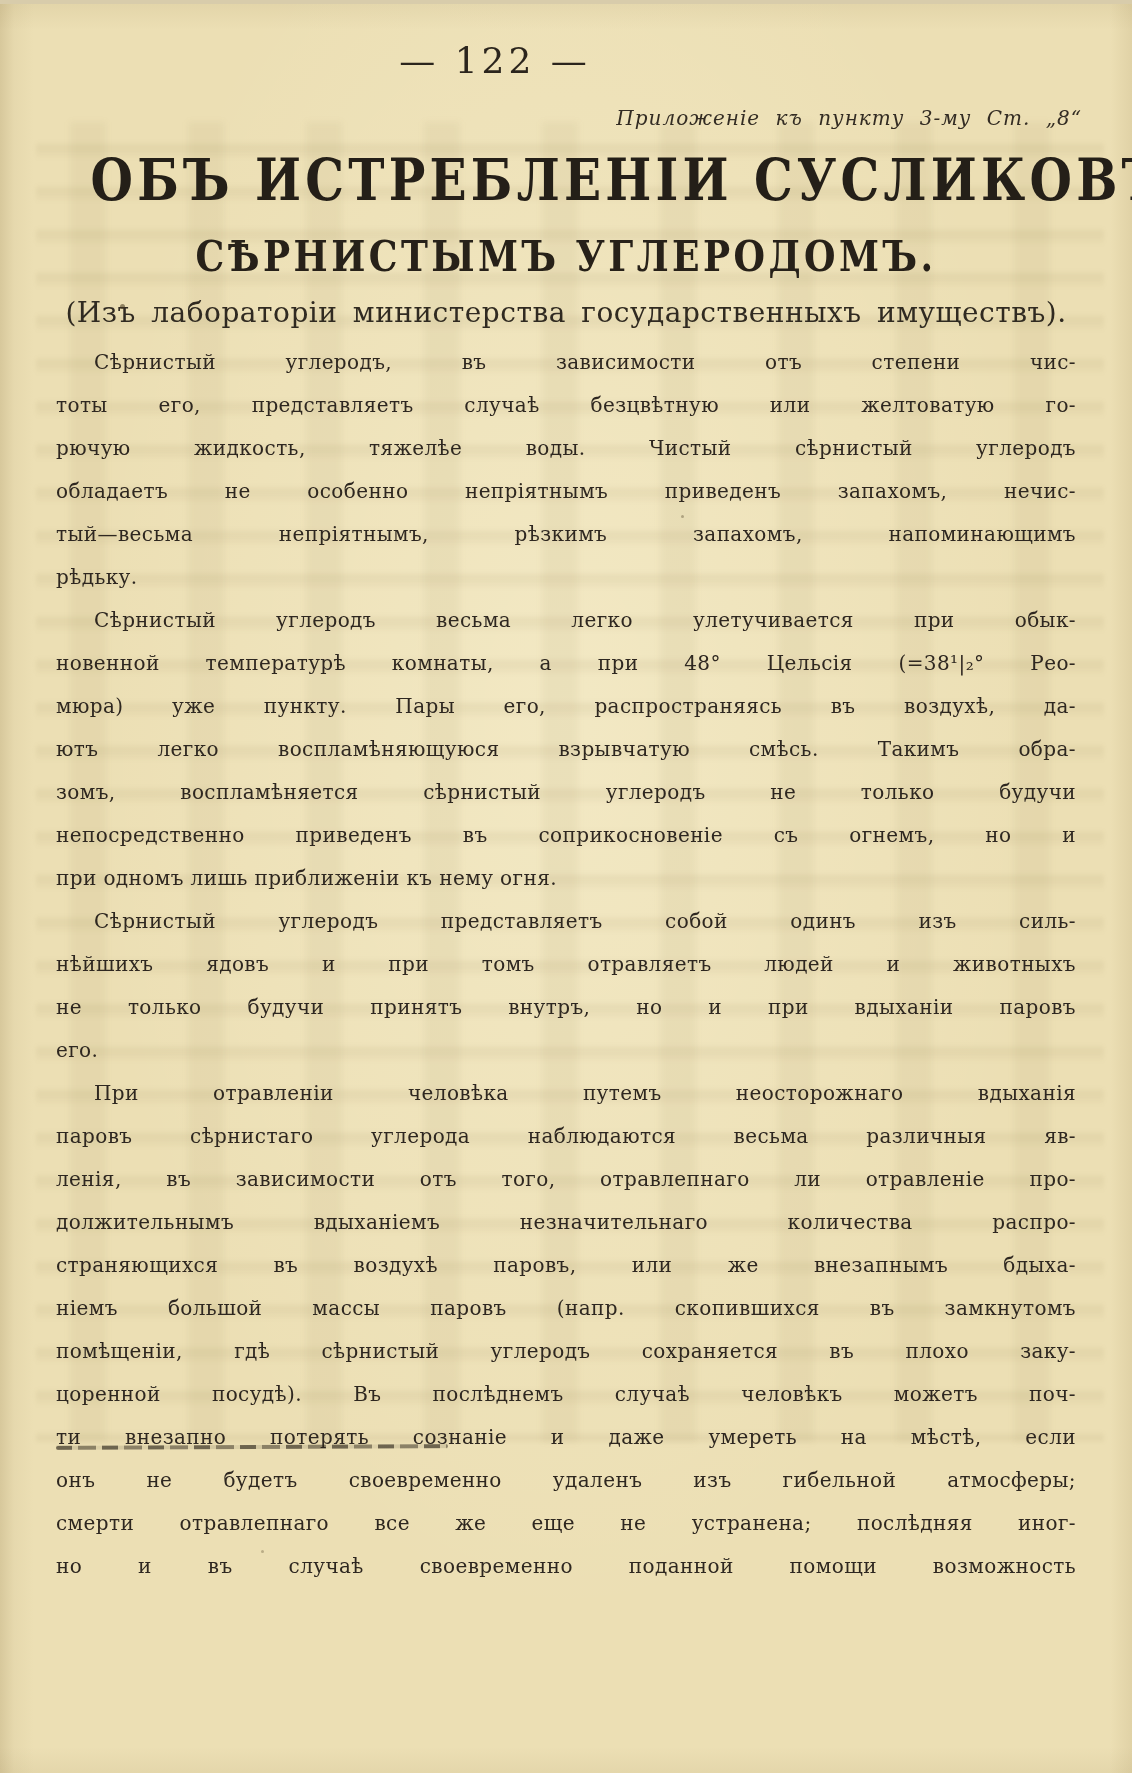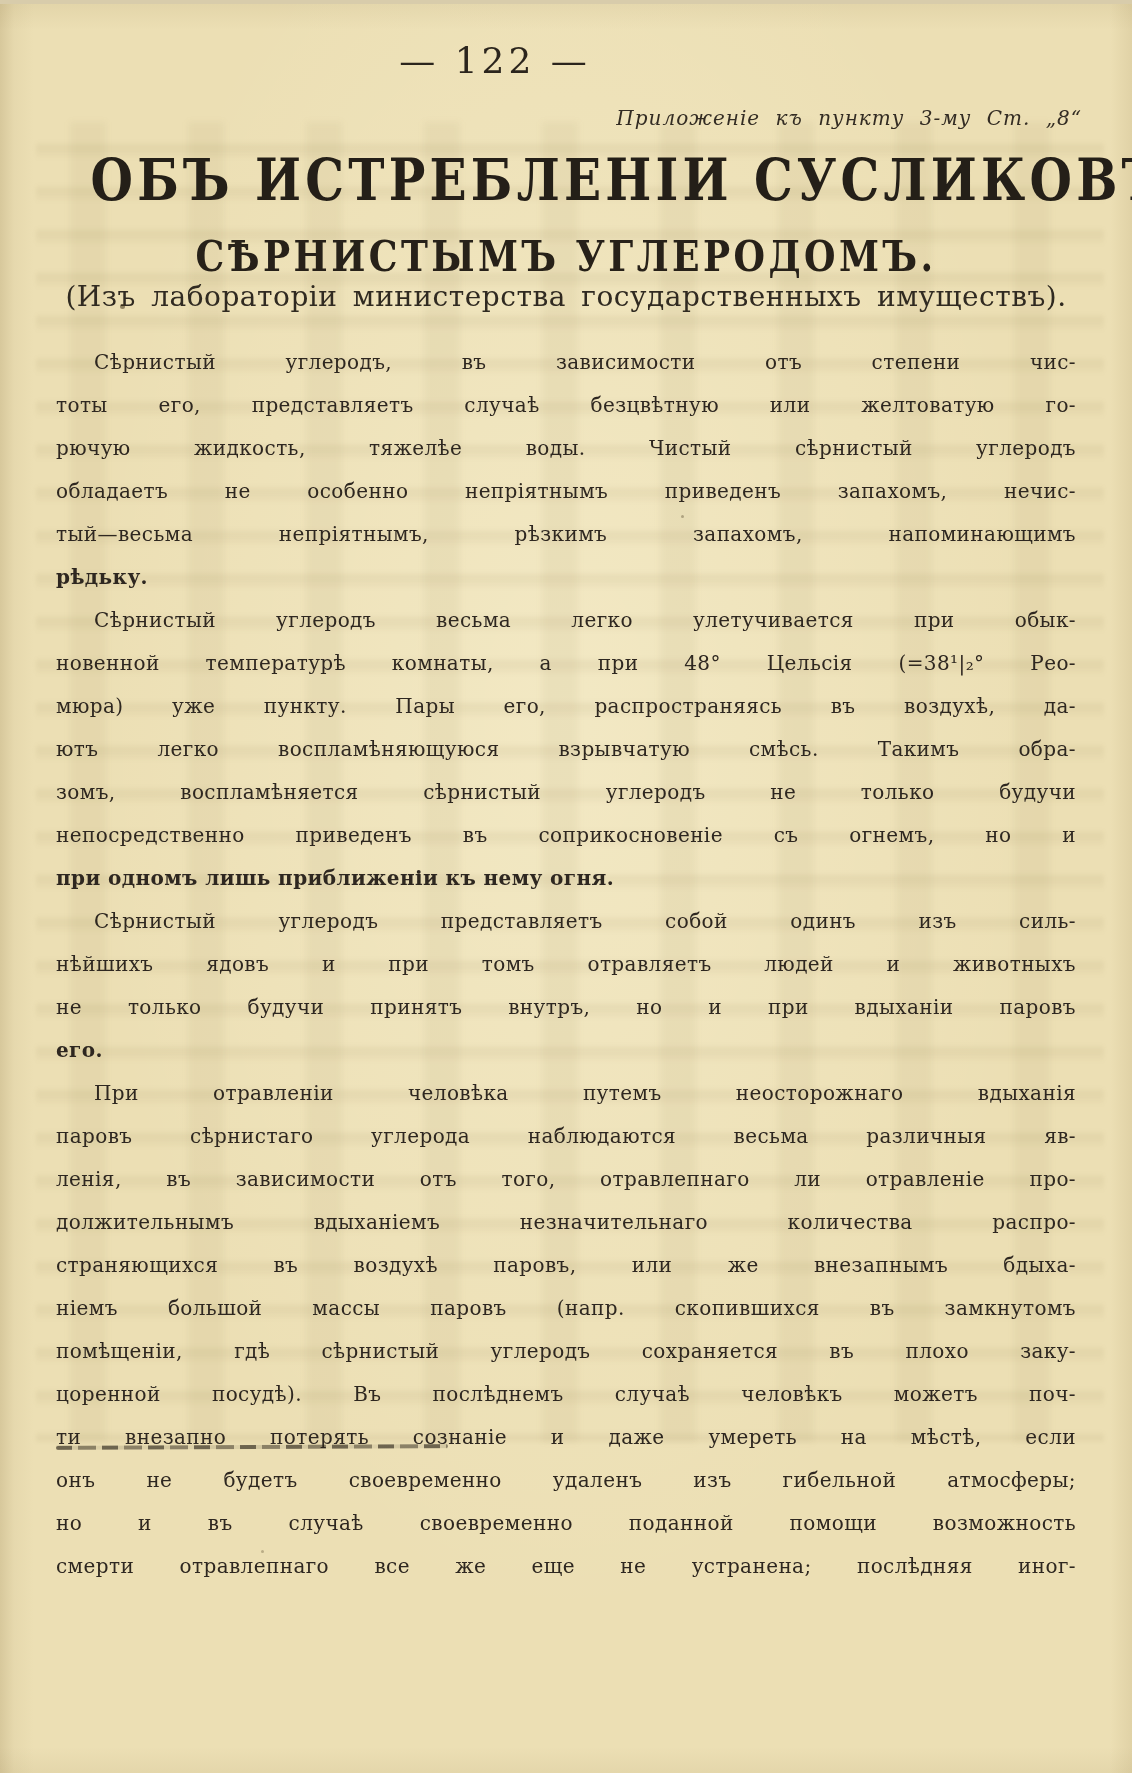--- a/index.html
+++ b/index.html
@@ -64,39 +64,39 @@
     color:#241f18;
   }
   .title2{
     position:absolute;top:228px;left:0;width:1132px;margin:0;
     text-align:center;font-weight:bold;
     font-size:42px;letter-spacing:4px;white-space:nowrap;
     transform:scaleX(0.86);transform-origin:50% 50%;
     color:#272119;
   }
   .subtitle{
-    position:absolute;top:276px;left:0;width:1132px;
+    position:absolute;top:292px;left:0;width:1132px;
     text-align:center;
     font-size:28px;letter-spacing:0.5px;word-spacing:6px;
     color:#302a21;
   }
   .bodytext{
     position:absolute;top:337px;left:56px;width:1020px;
     font-size:20px;
     letter-spacing:0.4px;
   }
   .line{
     height:43px;line-height:43px;
     text-align:justify;
     text-align-last:justify;
     white-space:normal;
     overflow:visible;
   }
   .line.indent{ text-indent:38px; }
-  .line.flush{ text-align-last:left;font-weight:bold; }
+  .line.flush{ text-align-last:left; }
   .ink-smear{
     position:absolute;top:1441px;left:56px;width:392px;height:4px;
     background:repeating-linear-gradient(90deg,
       rgba(42,35,24,0.65) 0 16px, rgba(42,35,24,0.12) 16px 22px,
       rgba(42,35,24,0.5) 22px 40px, rgba(42,35,24,0.08) 40px 46px);
     transform:rotate(-0.25deg);
     filter:blur(0.4px);
     border-radius:2px;
   }
   .speck{
@@ -144,19 +144,19 @@
       <div class="line indent">При отравленіи человѣка путемъ неосторожнаго вдыханія</div>
       <div class="line">паровъ сѣрнистаго углерода наблюдаются весьма различныя яв-</div>
       <div class="line">ленія, въ зависимости отъ того, отравлепнаго ли отравленіе про-</div>
       <div class="line">должительнымъ вдыханіемъ незначительнаго количества распро-</div>
       <div class="line">страняющихся въ воздухѣ паровъ, или же внезапнымъ бдыха-</div>
       <div class="line">ніемъ большой массы паровъ (напр. скопившихся въ замкнутомъ</div>
       <div class="line">помѣщеніи, гдѣ сѣрнистый углеродъ сохраняется въ плохо заку-</div>
       <div class="line">цоренной посудѣ). Въ послѣднемъ случаѣ человѣкъ можетъ поч-</div>
       <div class="line">ти внезапно потерять сознаніе и даже умереть на мѣстѣ, если</div>
       <div class="line">онъ не будетъ своевременно удаленъ изъ гибельной атмосферы;</div>
+      <div class="line">смерти отравлепнаго все же еще не устранена; послѣдняя иног-</div>
       <div class="line">но и въ случаѣ своевременно поданной помощи возможность</div>
-      <div class="line">смерти отравлепнаго все же еще не устранена; послѣдняя иног-</div>
     </div>
 
   <div class="ink-smear"></div>
   <div class="speck" style="left:120px;top:300px;"></div>
 </div>
 
 </body></html>

